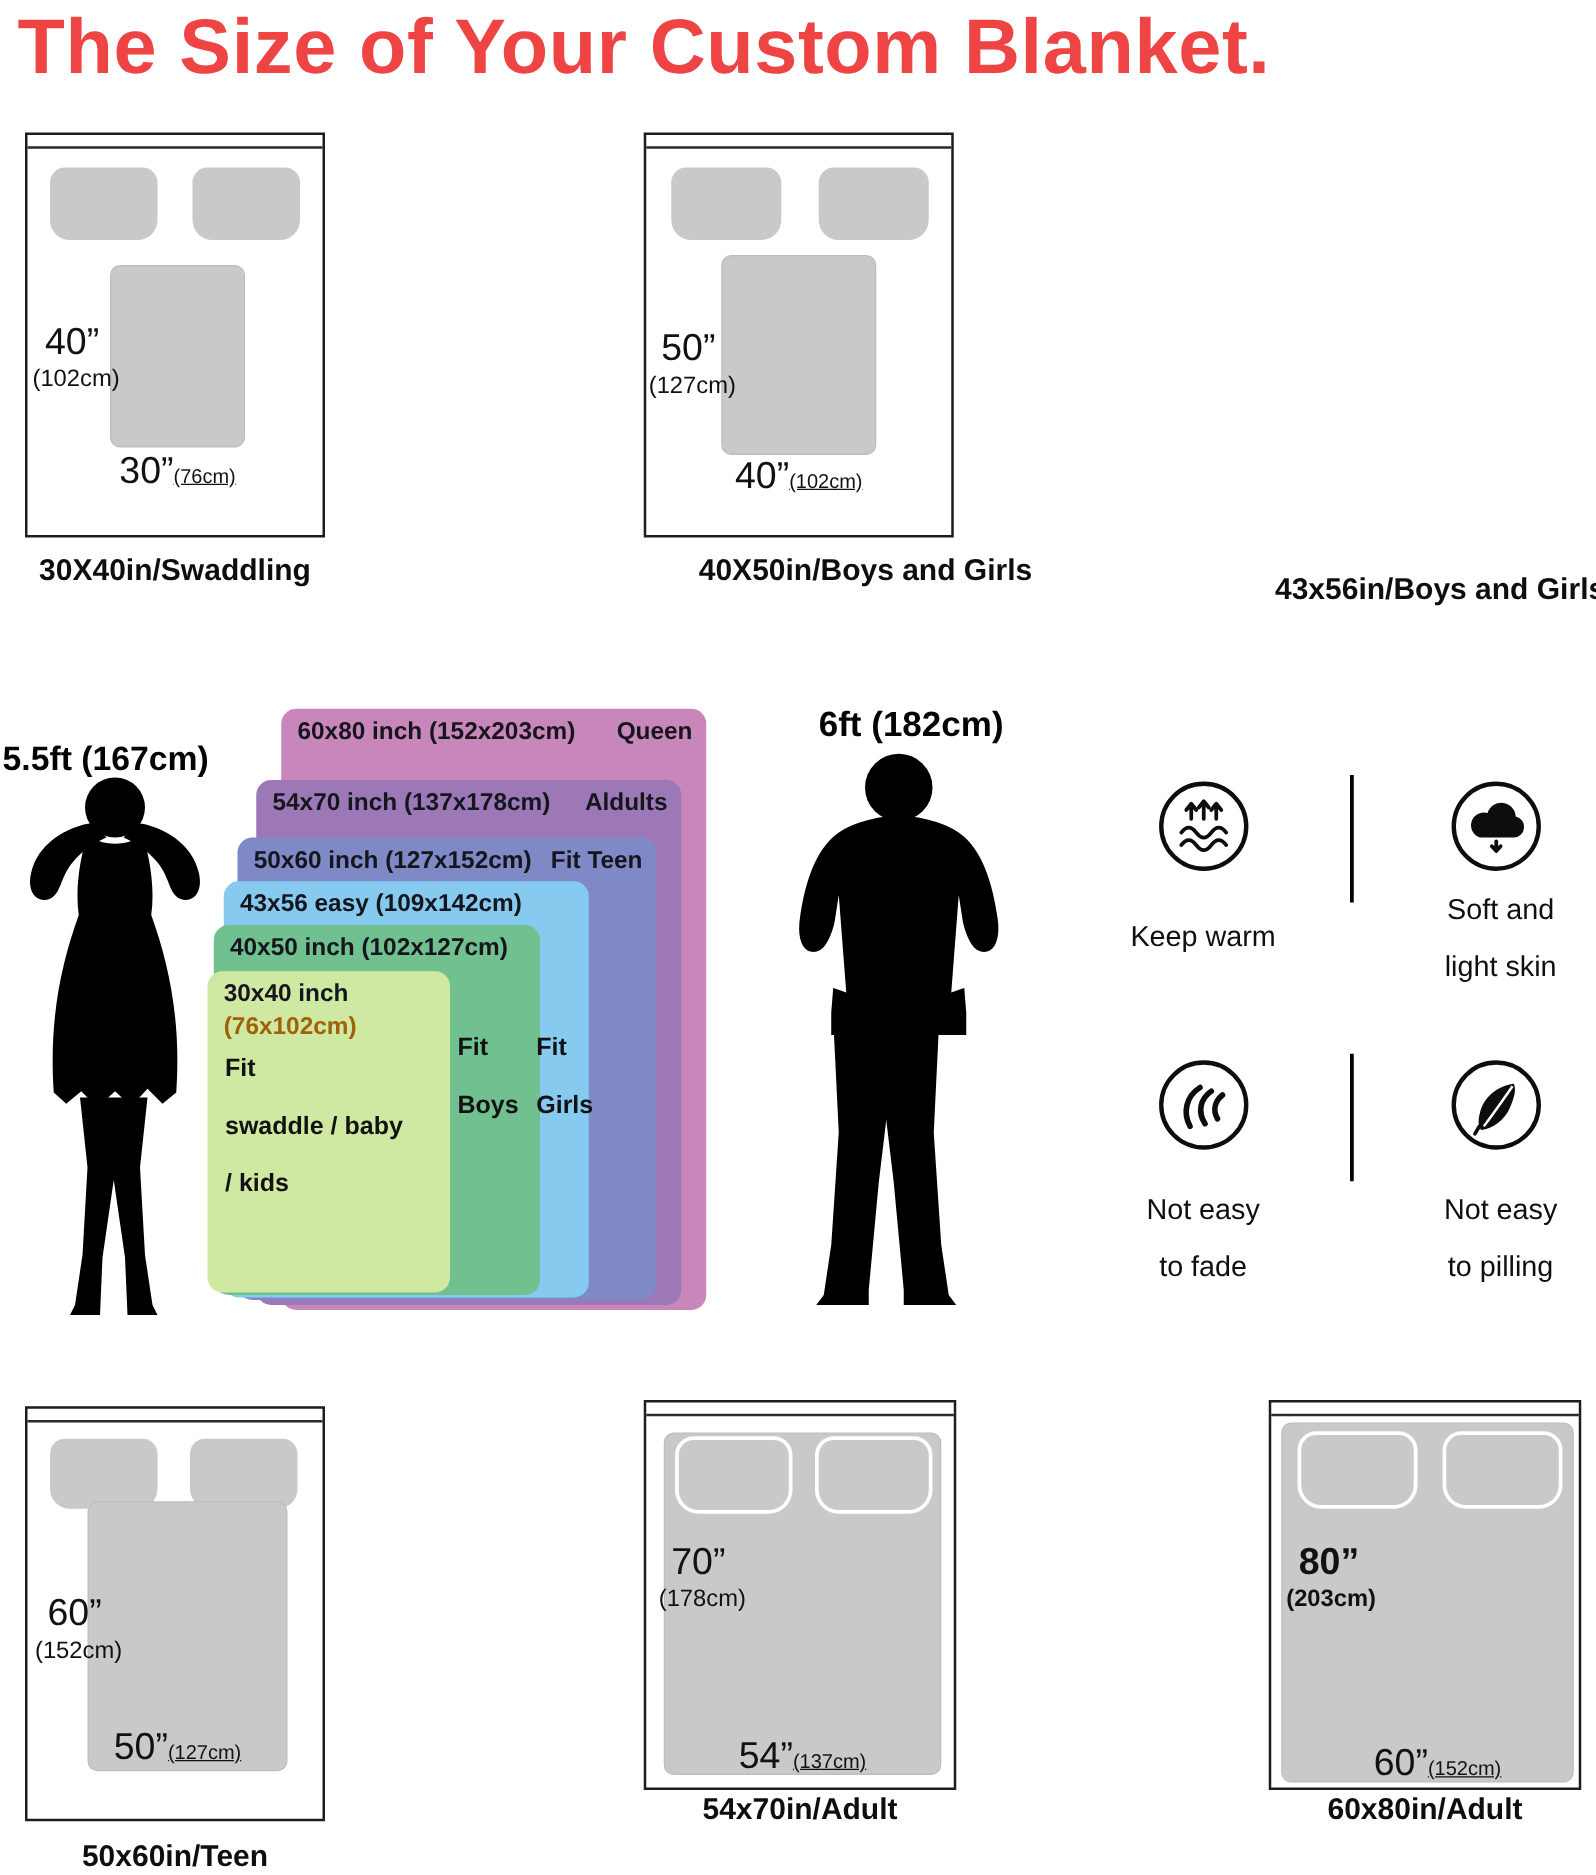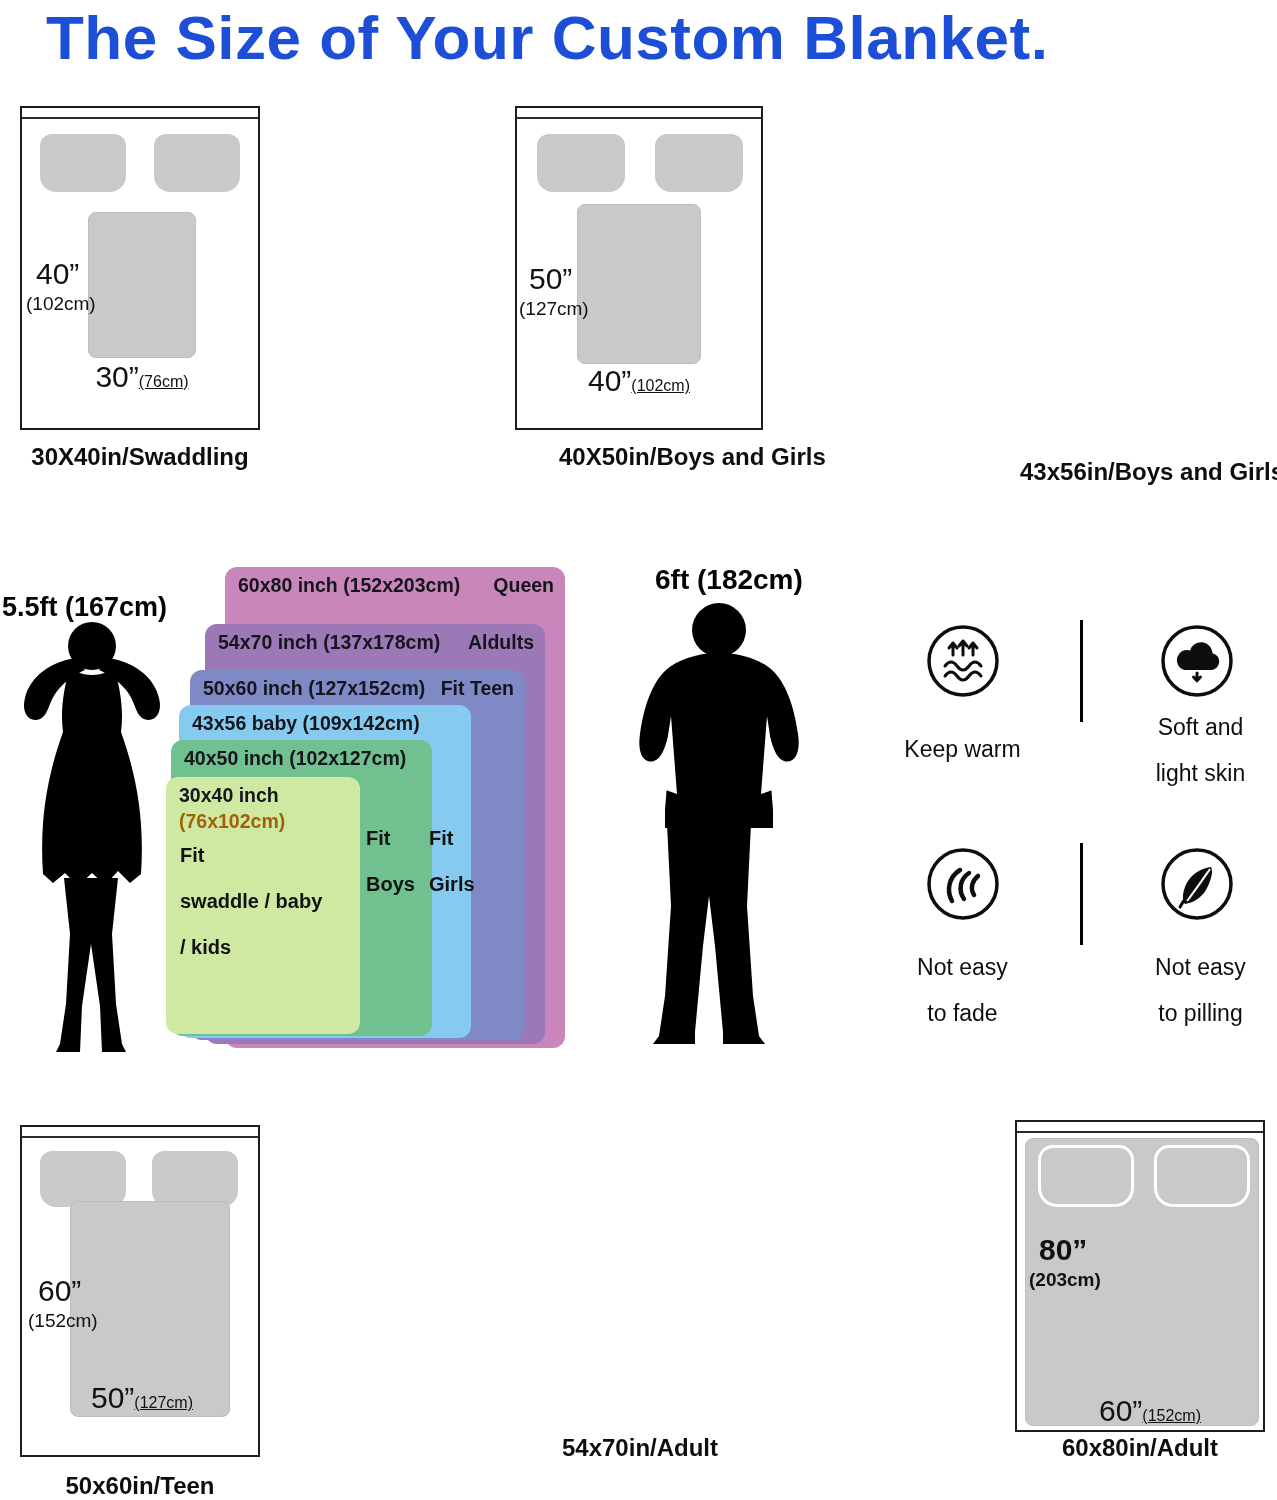--- a/index.html
+++ b/index.html
@@ -1,20 +1,20 @@
 <!DOCTYPE html>
 <html><head>
 <meta charset="utf-8">
 <style>
   * { margin:0; padding:0; box-sizing:border-box; }
   html,body { background:#ffffff; }
   body { font-family:"Liberation Sans", sans-serif; color:#111; }
   #canvas { position:relative; width:1277px; height:1500px; background:#fff; overflow:hidden; }
 
-  .title { position:absolute; left:14px; top:2px; font-size:62px; font-weight:bold; letter-spacing:.5px; color:#1d4ed8; white-space:nowrap;margin-left:32px; }
+  .title { position:absolute; left:14px; top:2px; font-size:62px; font-weight:bold; letter-spacing:.5px; color:#ef4444; white-space:nowrap; }
 
   .bed { position:absolute; border:2px solid #1d1d1d; background:#fff; }
   .bed-topline { position:absolute; left:0; right:0; top:9px; border-top:2px solid #2b2b2b; }
   .pillow { position:absolute; background:#c9c9c9; border-radius:12px 12px 16px 16px; }
   .pillow.ringed { box-shadow:0 0 0 3px #fff; }
   .blanket { position:absolute; background:#c9c9c9; border:1px solid #bdbdbd; border-radius:8px; }
 
   .hdim { position:absolute; line-height:1.05; }
   .hdim .in { display:block; font-size:30px; padding-left:10px; }
   .hdim .cm { display:block; font-size:19px; margin-top:4px; }
@@ -116,21 +116,21 @@
     </div>
   </div>
   <div class="size-rect" style="left: 190px; top: 670px; width: 335px; height: 370px; background-color: rgb(126, 137, 197);">
     <div class="sr-head">
       <span>50x60 inch (127x152cm)</span>
       <span>Fit Teen</span>
     </div>
   </div>
   <div class="size-rect" style="left: 179px; top: 705px; width: 292px; height: 333px; background-color: rgb(134, 202, 240);">
     <div class="sr-head">
-      <span>43x56 baby (109x142cm)</span>
+      <span>43x56 easy (109x142cm)</span>
     </div>
   </div>
   <div class="size-rect" style="left: 171px; top: 740px; width: 261px; height: 296px; background-color: rgb(112, 192, 144);">
     <div class="sr-head">
       <span>40x50 inch (102x127cm)</span>
     </div>
   </div>
   <div class="size-rect" style="left: 166px; top: 777px; width: 194px; height: 257px; background-color: rgb(207, 233, 163);">
     <div class="sr-head">
       <span>30x40 inch</span>
@@ -210,20 +210,33 @@
     <div class="hdim" style="left:6px;top:148px;">
       <span class="in">60”</span>
       <span class="cm">(152cm)</span>
     </div>
     <div class="wdim" style="left:20px;width:200px;top:254px;">
       <span class="in">50”</span><span class="cm">(127cm)</span>
     </div>
   </div>
   <div class="caption" style="left:20px;top:1472px;width:240px;">50x60in/Teen</div>
 
+  <div class="bed" style="left:515px;top:1120px;width:250px;height:312px;">
+    <div class="bed-topline"></div>
+    <div class="blanket" style="left:14px;top:24px;width:222px;height:274px;"></div>
+    <div class="pillow ringed" style="left:26px;top:30px;width:88px;height:56px;"></div>
+    <div class="pillow ringed" style="left:138px;top:30px;width:88px;height:56px;"></div>
+    <div class="hdim" style="left:10px;top:112px;">
+      <span class="in">70”</span>
+      <span class="cm">(178cm)</span>
+    </div>
+    <div class="wdim" style="left:25px;width:200px;top:266px;">
+      <span class="in">54”</span><span class="cm">(137cm)</span>
+    </div>
+  </div>
   <div class="caption" style="left:515px;top:1434px;width:250px;">54x70in/Adult</div>
 
   <div class="bed" style="left:1015px;top:1120px;width:250px;height:312px;">
     <div class="bed-topline"></div>
     <div class="blanket" style="left:8px;top:16px;width:234px;height:288px;"></div>
     <div class="pillow ringed" style="left:24px;top:26px;width:90px;height:56px;"></div>
     <div class="pillow ringed" style="left:140px;top:26px;width:90px;height:56px;"></div>
     <div class="hdim" style="left:12px;top:112px;font-weight:bold;">
       <span class="in">80”</span>
       <span class="cm">(203cm)</span>

